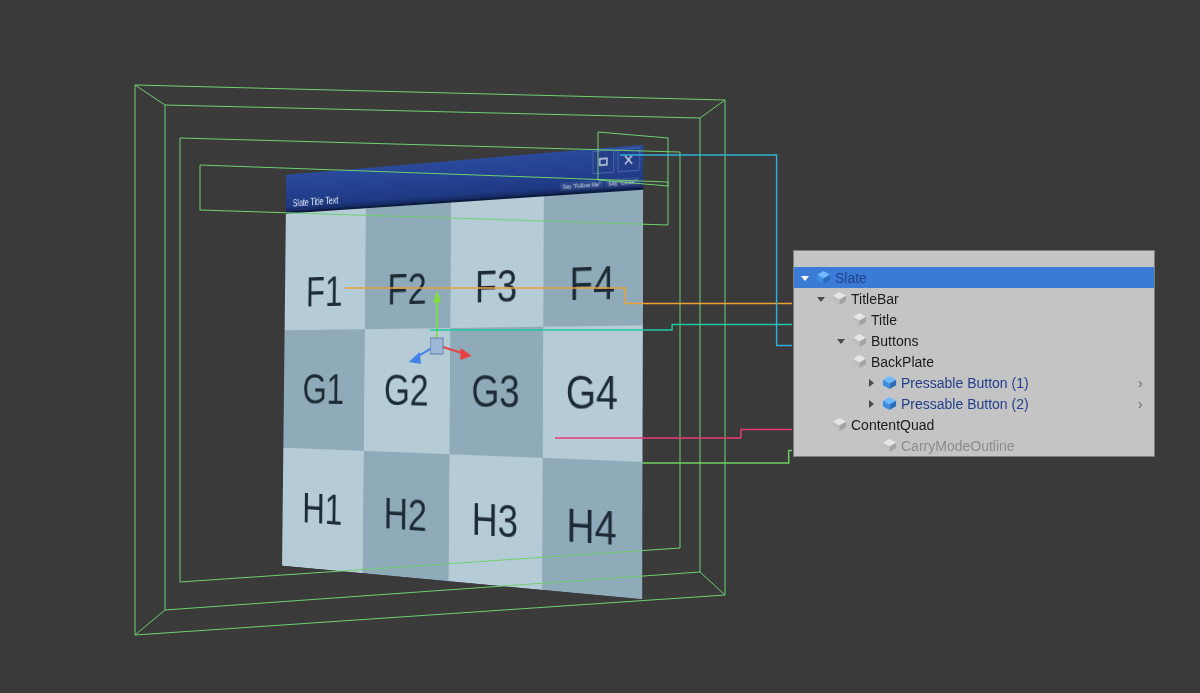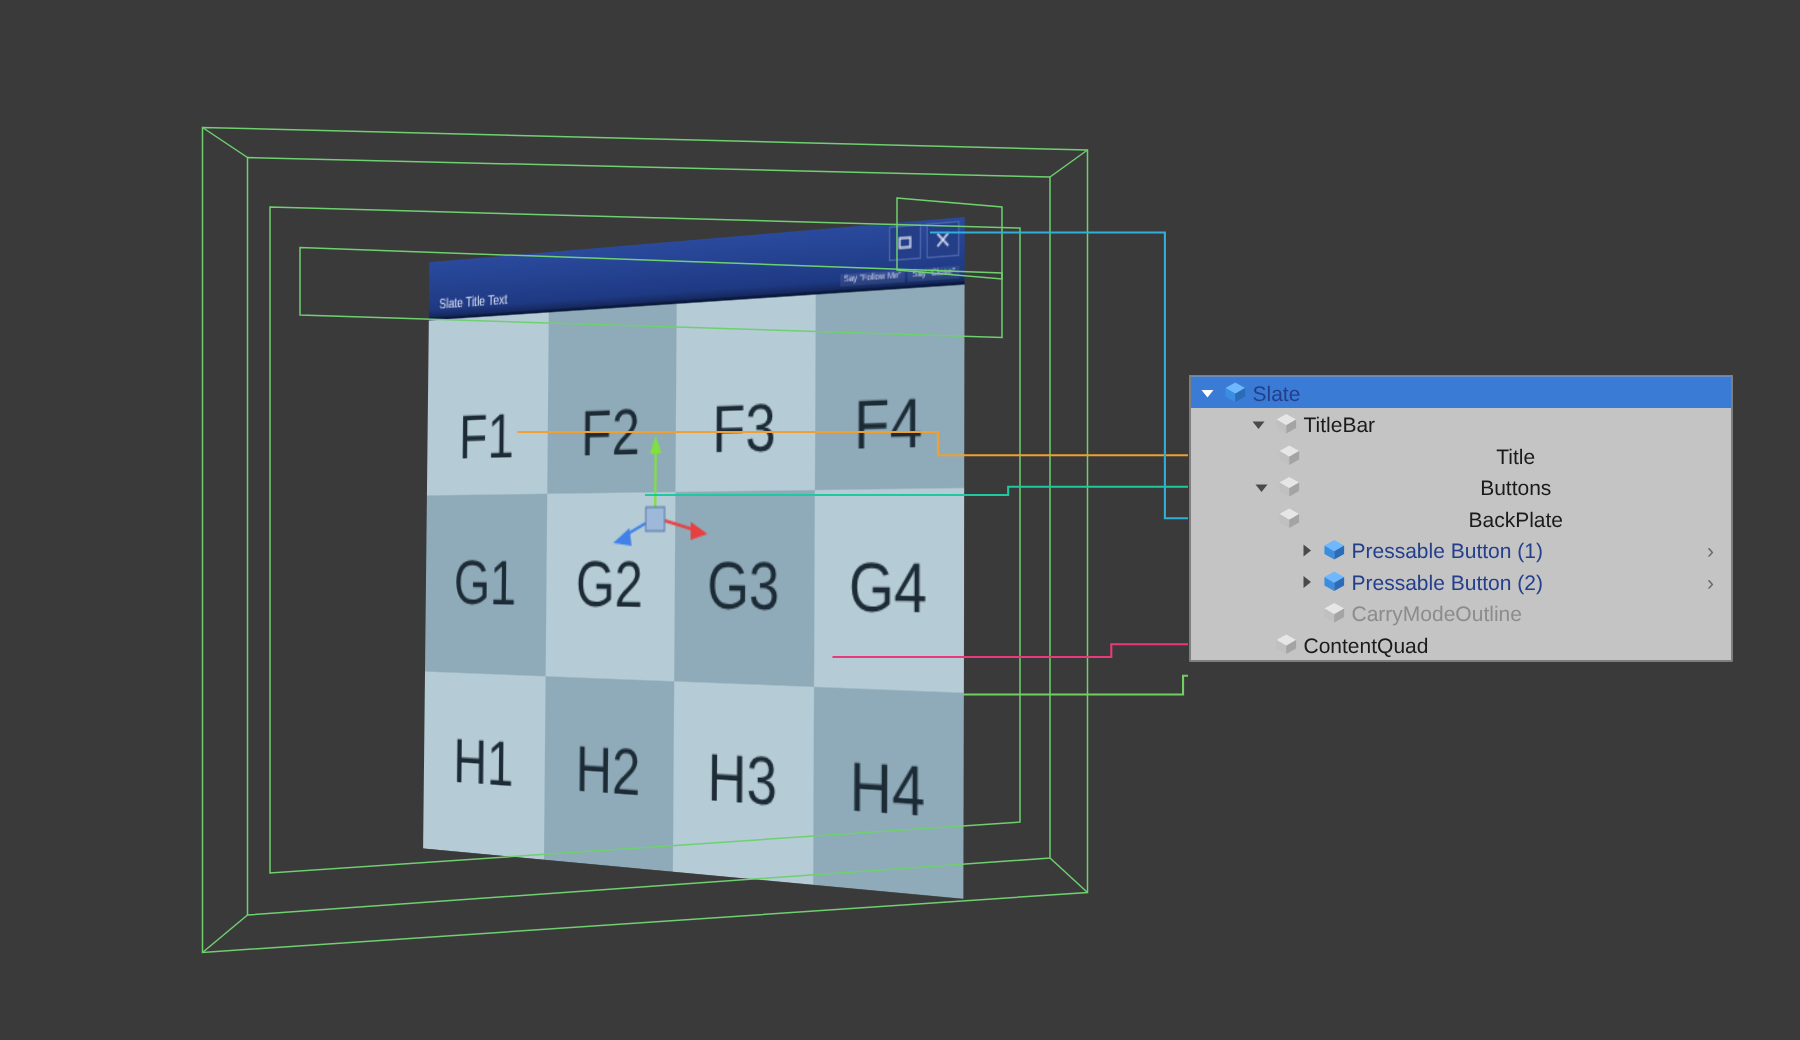--- a/index.html
+++ b/index.html
@@ -142,31 +142,32 @@
   .row .chev svg { width: 10px; height: 10px; }
   .row .chev.blank { visibility: hidden; }
   .row .cube {
     width: 15px; height: 15px;
     flex: 0 0 15px;
   }
   .row .label { flex: 1 1 auto; }
   .row.selected {
     background: #3a7bd5;
     color: #ffffff;
+    margin-top: 16px;
   }
   .row.prefab .label { color: #233f8c; }
   .row.disabled .label { color: #8c8c8c; }
   .row .pop {
     width: 12px;
     color: #6a6a6a;
     font-size: 14px;
   }
   .indent-0 { padding-left: 4px; }
-  .indent-1 { padding-left: 38px; }
-  .indent-2 { padding-left: 40px; text-align: center; }
+  .indent-1 { padding-left: 20px; }
+  .indent-2 { padding-left: 40px; }
   .indent-3 { padding-left: 58px; margin-left: 12px; }
 
 </style>
 </head>
 <body>
 
 <div class="scene">
   <div class="slate-wrap">
     <div class="slate">
 
@@ -356,31 +357,31 @@
         </svg>
       </span>
       <span class="cube"><svg viewBox="0 0 16 16">
     <polygon points="8,1 15,5 8,9 1,5" fill="#6fb8ff"></polygon>
     <polygon points="1,5 8,9 8,15 1,11" fill="#3a8de0"></polygon>
     <polygon points="15,5 8,9 8,15 15,11" fill="#2a6cb8"></polygon>
   </svg></span>
       <span class="label">Pressable Button (2)</span>
       <span class="pop">›</span>
     </div>
+    <div class="row indent-1">
+      <span class="chev blank"></span>
+      <span class="cube"><svg viewBox="0 0 16 16">
+    <polygon points="8,1 15,5 8,9 1,5" fill="#e6e6e6"></polygon>
+    <polygon points="1,5 8,9 8,15 1,11" fill="#c0c0c0"></polygon>
+    <polygon points="15,5 8,9 8,15 15,11" fill="#a4a4a4"></polygon>
+  </svg></span>
+      <span class="label">ContentQuad</span>
+    </div>
     <div class="row indent-3 disabled">
       <span class="chev blank"></span>
       <span class="cube"><svg viewBox="0 0 16 16">
     <polygon points="8,1 15,5 8,9 1,5" fill="#e6e6e6"></polygon>
     <polygon points="1,5 8,9 8,15 1,11" fill="#c0c0c0"></polygon>
     <polygon points="15,5 8,9 8,15 15,11" fill="#a4a4a4"></polygon>
   </svg></span>
       <span class="label">CarryModeOutline</span>
     </div>
-    <div class="row indent-1">
-      <span class="chev blank"></span>
-      <span class="cube"><svg viewBox="0 0 16 16">
-    <polygon points="8,1 15,5 8,9 1,5" fill="#e6e6e6"></polygon>
-    <polygon points="1,5 8,9 8,15 1,11" fill="#c0c0c0"></polygon>
-    <polygon points="15,5 8,9 8,15 15,11" fill="#a4a4a4"></polygon>
-  </svg></span>
-      <span class="label">ContentQuad</span>
-    </div>
   </div>
 
 </body></html>

